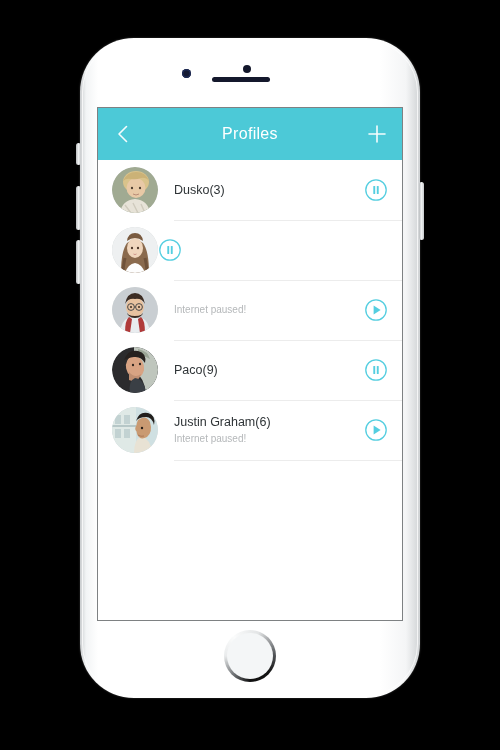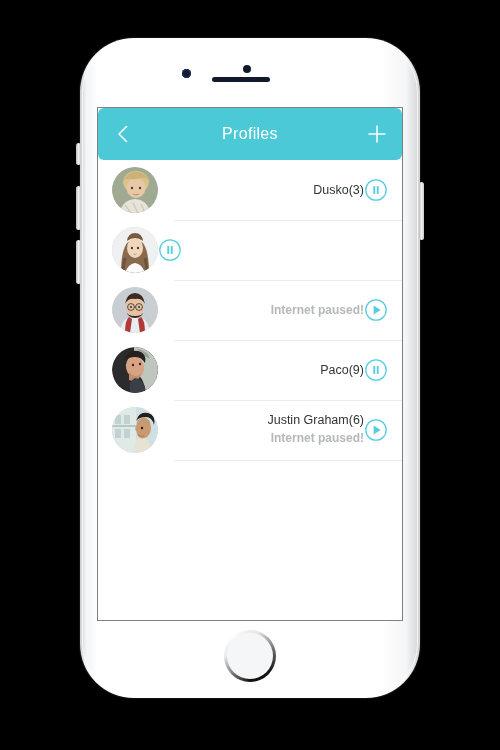--- a/index.html
+++ b/index.html
@@ -62,21 +62,20 @@
     background:#ffffff;
     overflow:hidden;
     box-shadow:0 0 0 1px #7e8183;
   }
 
   
   .appbar {
     height:52px; background:#4cc9d7;
     display:flex; align-items:center;
     position:relative;
-    border-radius:6px;
   }
   .appbar-title {
     position:absolute; left:0; right:0; text-align:center;
     color:#ffffff; font-size:16px; letter-spacing:0.3px;
   }
   .icon-back {
     position:absolute; left:14px; top:15px;
     width:22px; height:22px; cursor:pointer;
   }
   .icon-add {
@@ -100,28 +99,28 @@
     content:""; display:block; margin-left:76px; height:1px; background:#ececec;
   }
 
   .avatar {
     width:46px; height:46px; border-radius:50%;
     flex:0 0 46px; overflow:hidden; position:relative;
     background:#d8dcdc;
   }
   .avatar svg { display:block; width:46px; height:46px; }
 
-  .row-texts { flex:1 1 auto; min-width:0;text-align:right; }
+  .row-texts { flex:1 1 auto; padding-left:16px; min-width:0; }
   .row-name {
     font-size:12.5px; color:#2f3437; line-height:1.35;
     white-space:nowrap; overflow:hidden; text-overflow:ellipsis;
   }
   .row-sub {
-    font-size:12px; color:#b5b8ba; line-height:1.45; margin-top:1px;
-    white-space:nowrap; overflow:hidden; text-overflow:ellipsis;font-weight:bold;
+    font-size:10px; color:#b5b8ba; line-height:1.45; margin-top:1px;
+    white-space:nowrap; overflow:hidden; text-overflow:ellipsis;
   }
 
   .action-btn {
     flex:0 0 24px; width:24px; height:24px; cursor:pointer;
   }
   .action-btn svg { display:block; width:24px; height:24px; }
 
   
   .home-btn {
     position:absolute; left:224px; top:630px;

